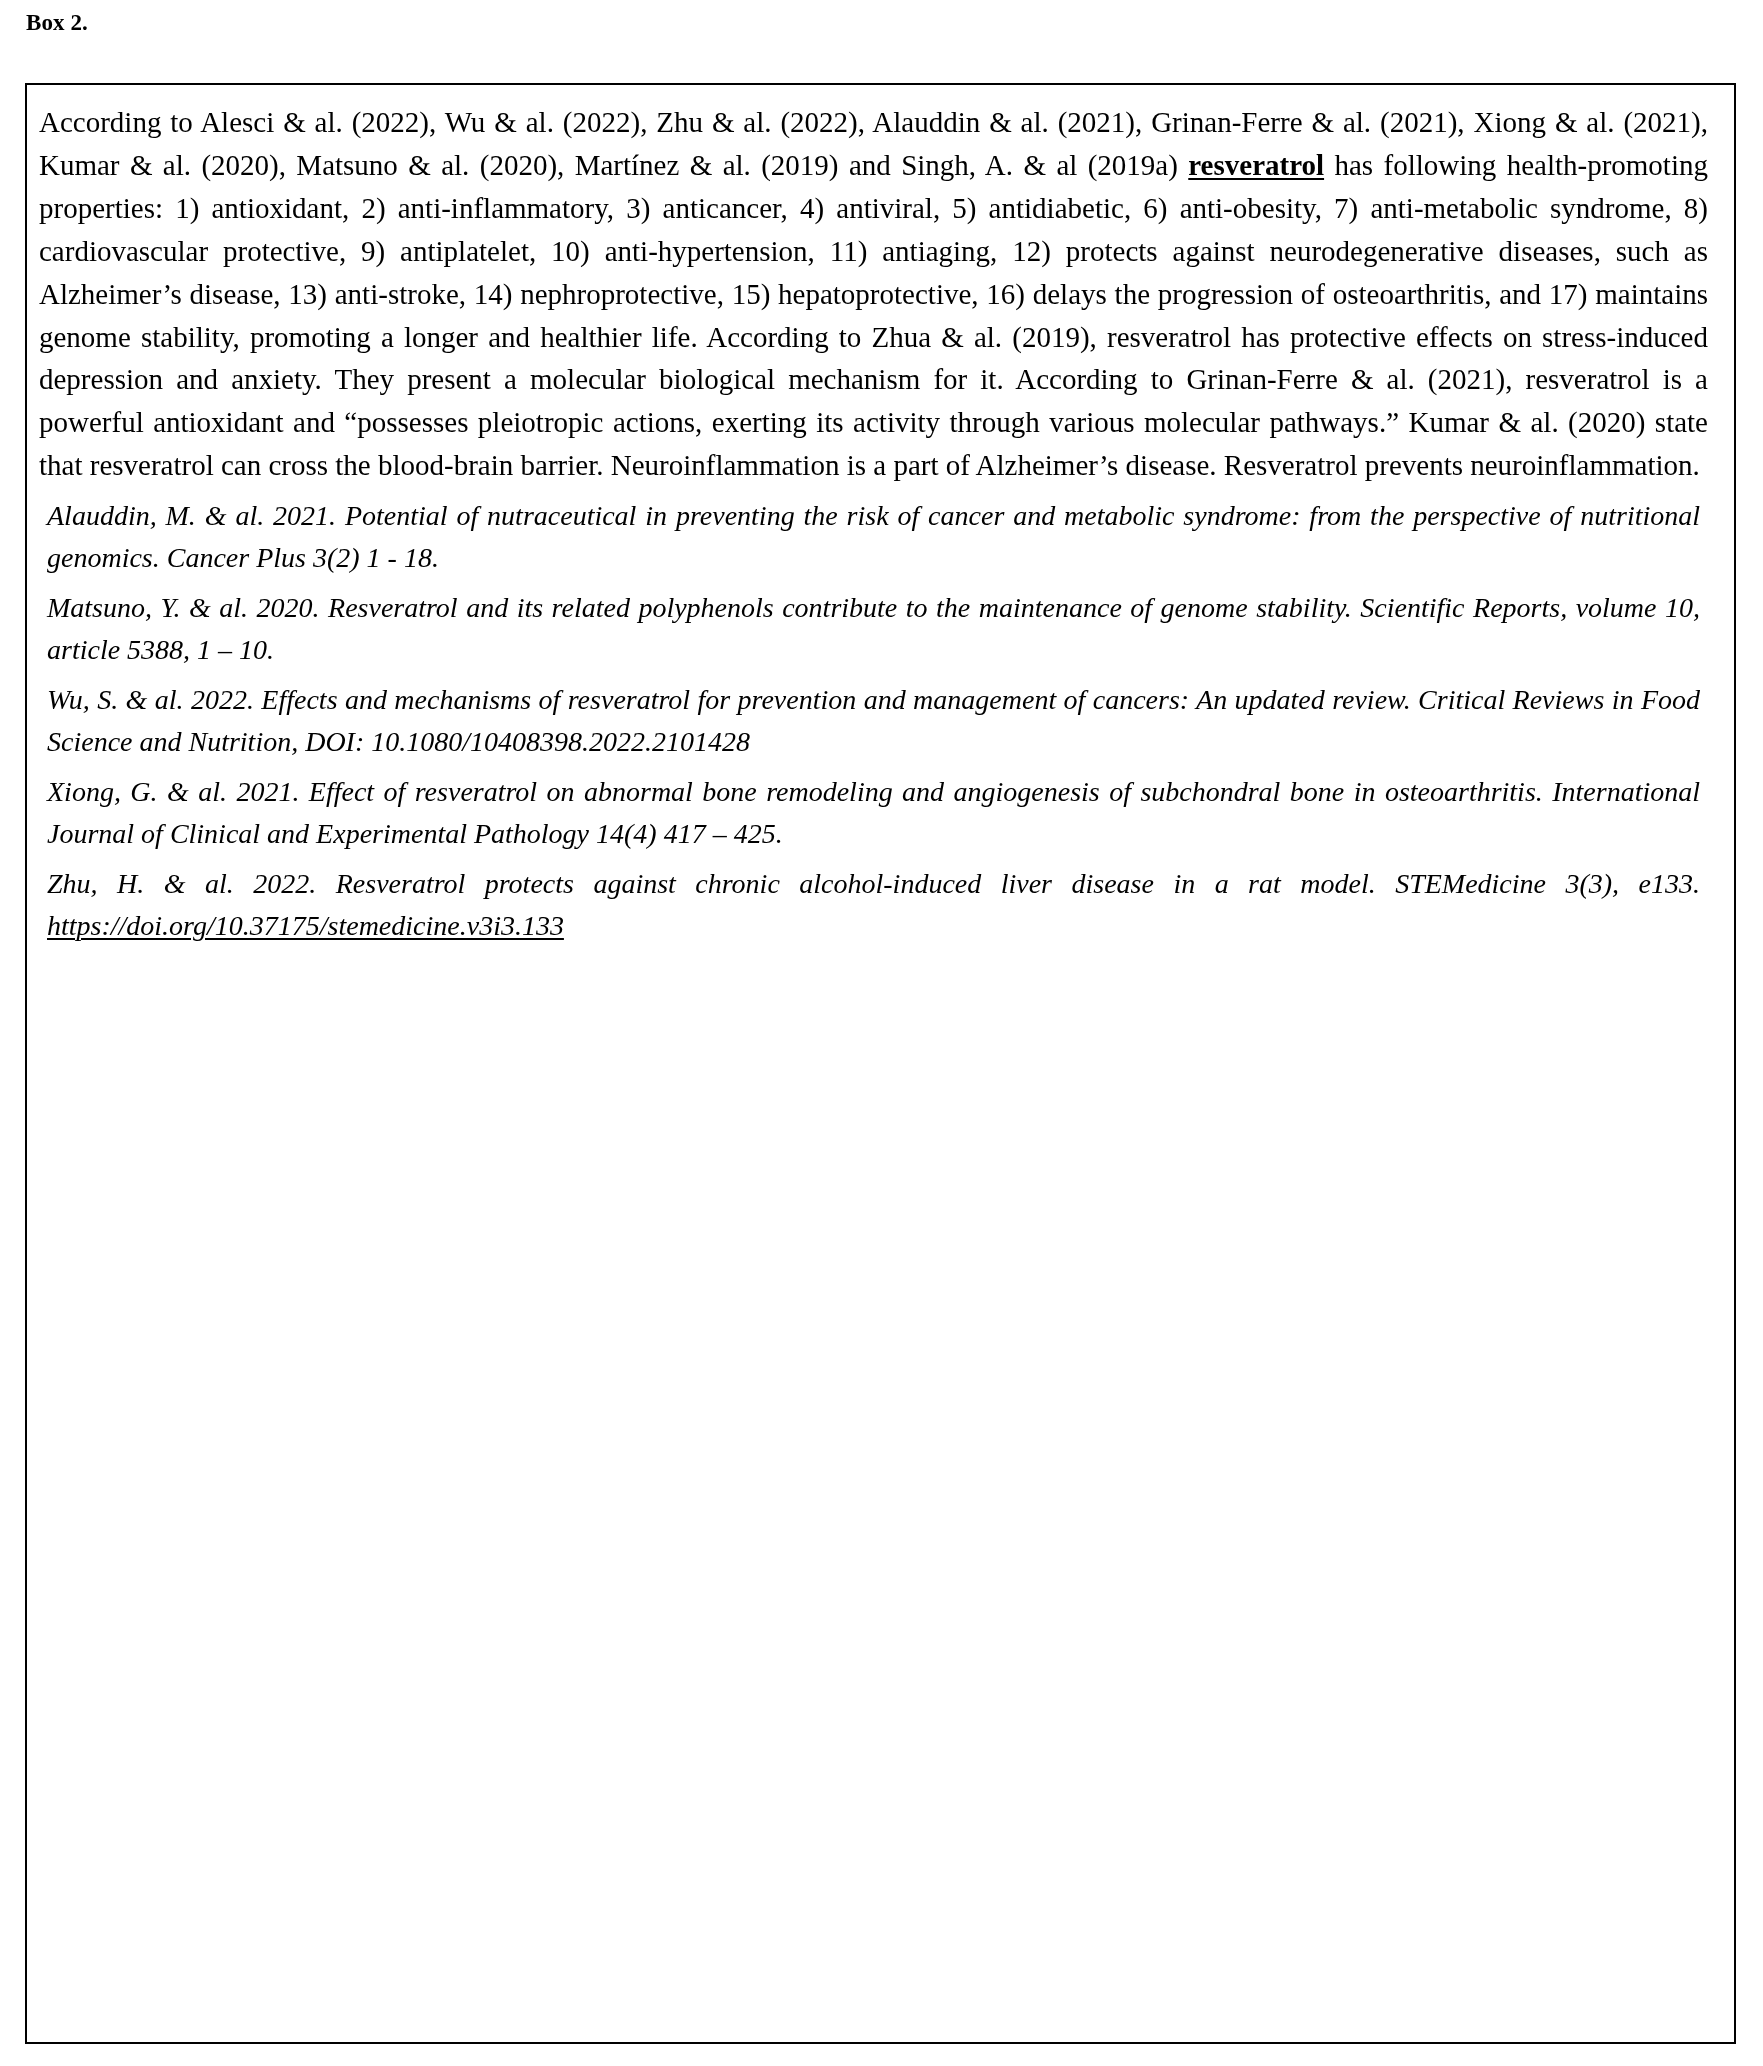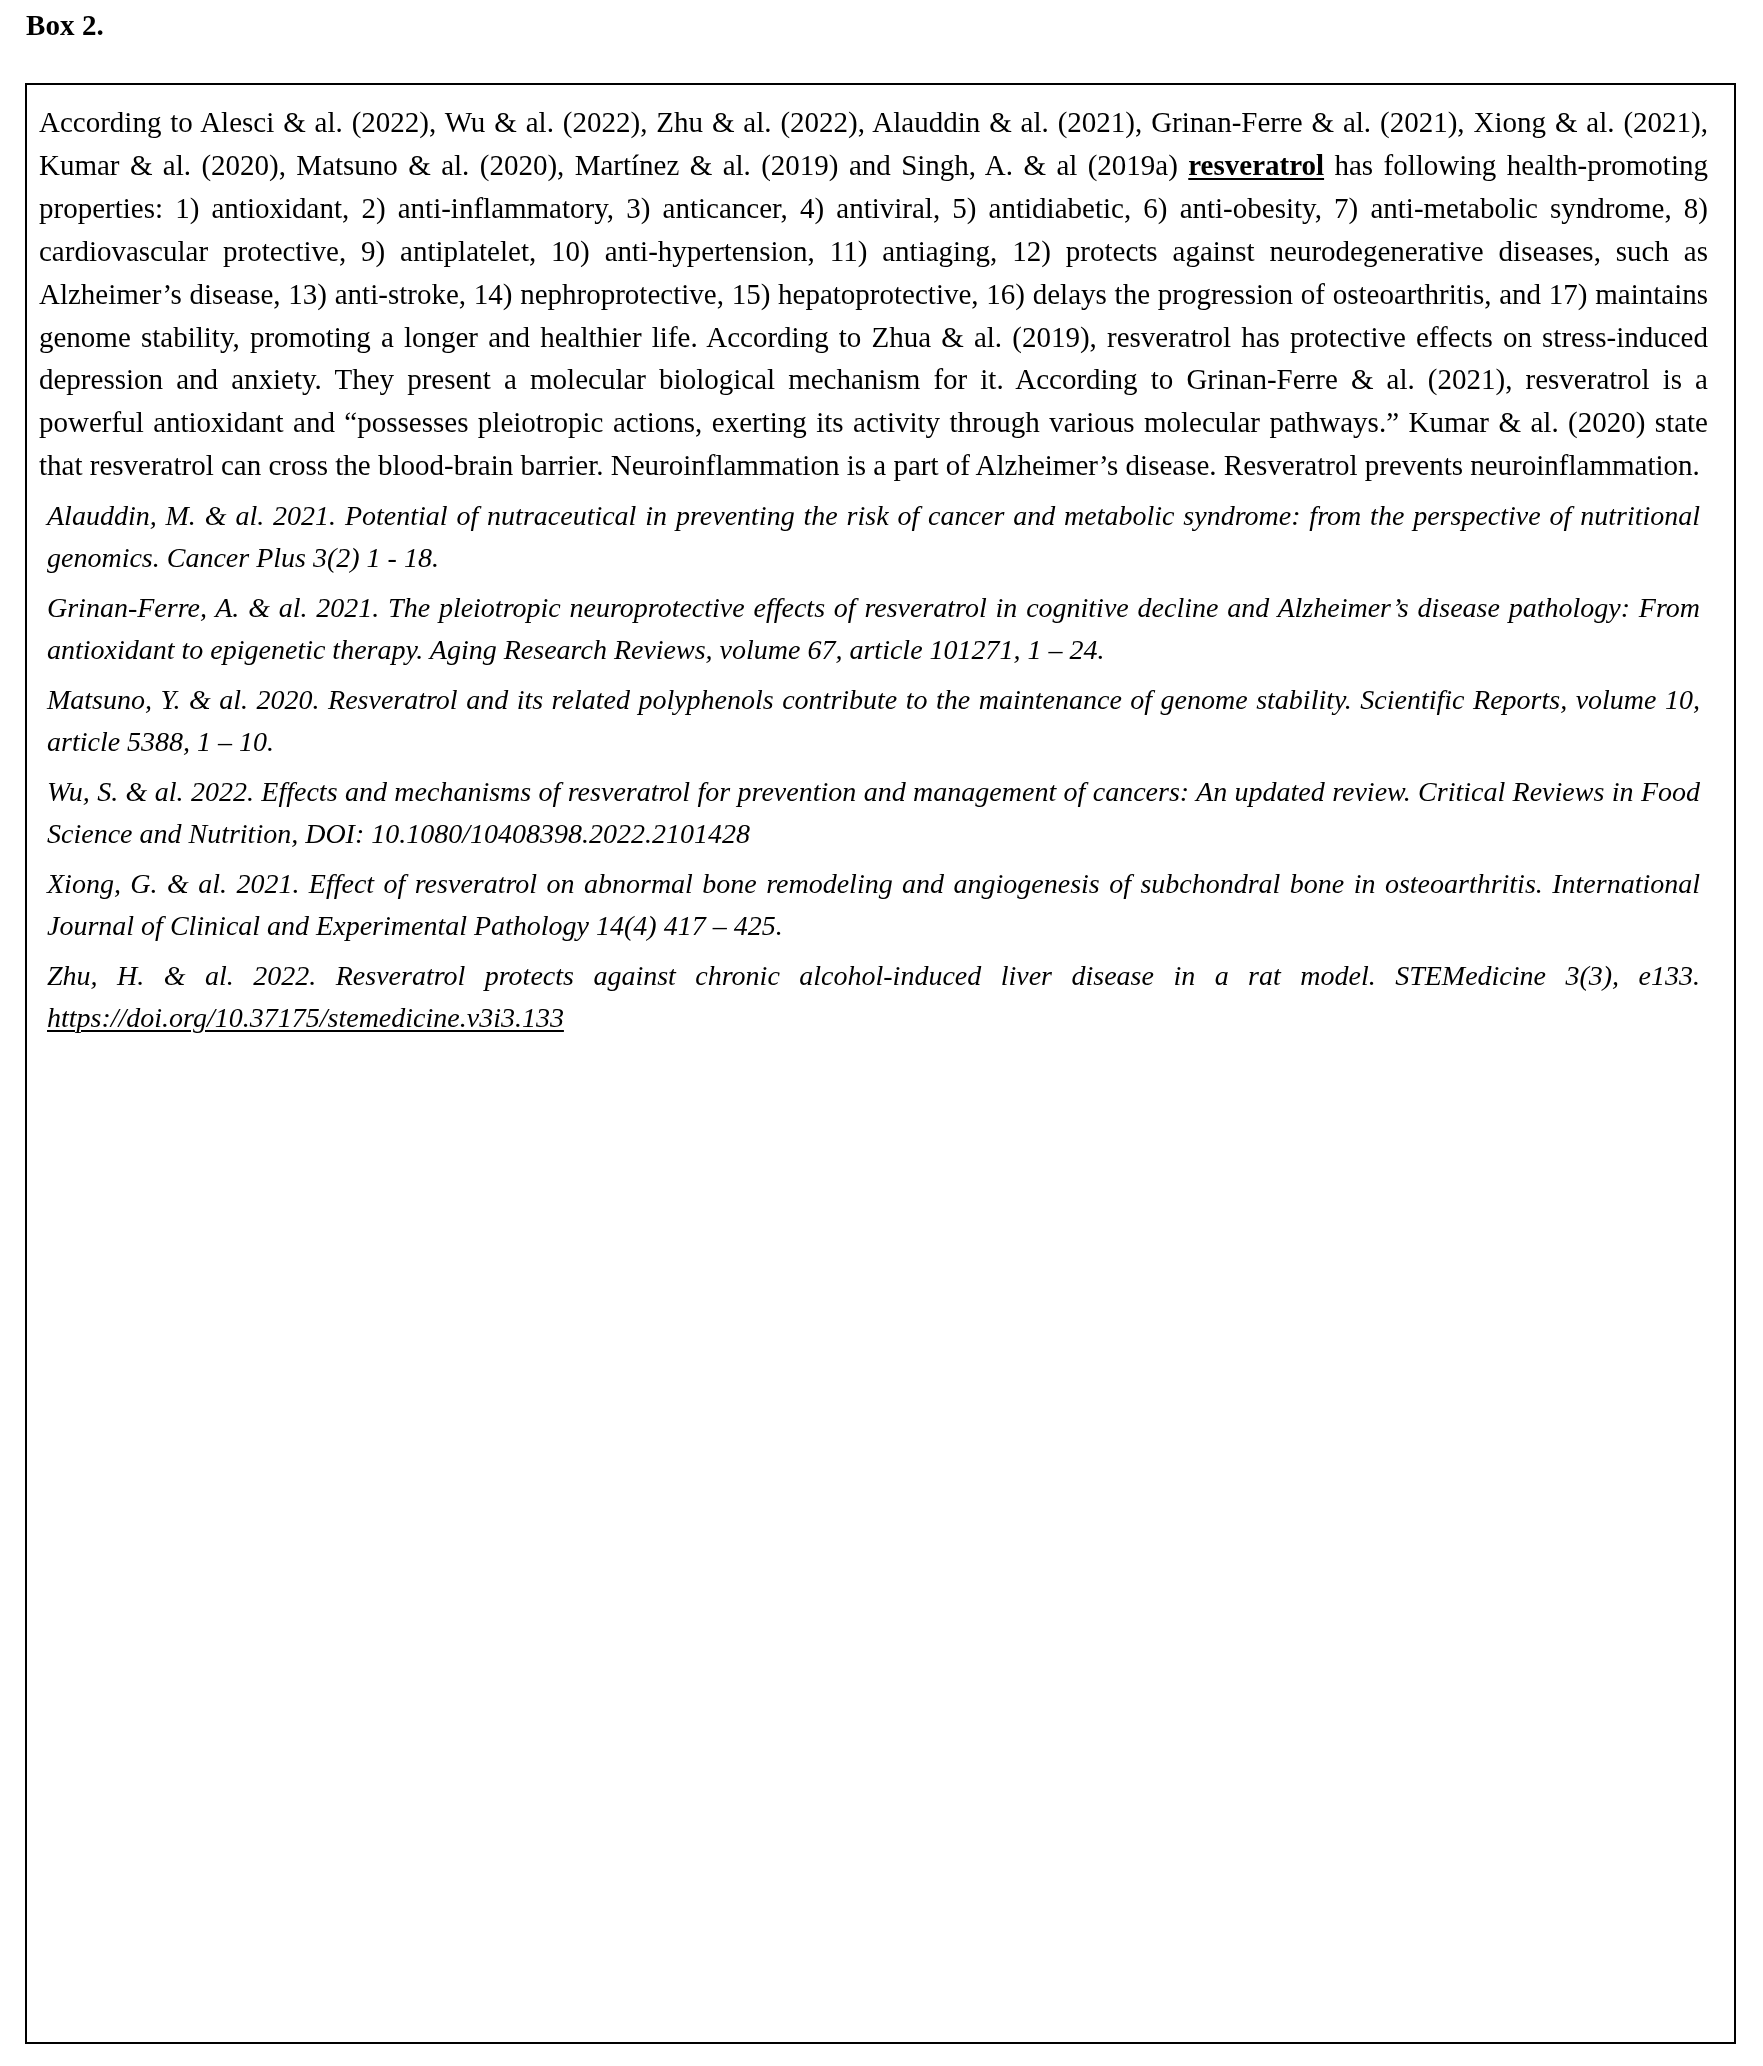--- a/index.html
+++ b/index.html
@@ -22,21 +22,21 @@
     top: 0;
     width: 1764px;
     height: 2066px;
     background: #ffffff;
   }
 
   .box-caption {
     position: absolute;
     left: 26px;
     top: 10.2px;
-    font-size: 29px;
+    font-size: 23px;
     font-weight: bold;
     letter-spacing: 0.1px;
     line-height: 1.1;
   }
 
   .box-frame {
     position: absolute;
     left: 25px;
     top: 83px;
     width: 1711px;
@@ -102,21 +102,20 @@
 
   <div class="box-frame">
     <div class="box-inner">
 
       <p class="body-para"><span>According to Alesci &amp; al. (2022), Wu &amp; al. (2022), Zhu &amp; al. (2022), Alauddin &amp; al. (2021), Grinan-Ferre &amp; al. (2021), Xiong &amp; al. (2021), Kumar &amp; al. (2020), Matsuno &amp; al. (2020), Martínez &amp; al. (2019) and Singh, A. &amp; al (2019a) </span><span class="b-u">resveratrol</span><span> has following health-promoting properties: 1) antioxidant, 2) anti-inflammatory, 3) anticancer, 4) antiviral, 5) antidiabetic, 6) anti-obesity, 7) anti-metabolic syndrome, 8) cardiovascular protective, 9) antiplatelet, 10) anti-hypertension, 11) antiaging, 12) protects against neurodegenerative diseases, such as Alzheimer’s disease, 13) anti-stroke, 14) nephroprotective, 15) hepatoprotective, 16) delays the progression of osteoarthritis, and 17) maintains genome stability, promoting a longer and healthier life. According to Zhua &amp; al. (2019), resveratrol has protective effects on stress-induced depression and anxiety. They present a molecular biological mechanism for it. According to Grinan-Ferre &amp; al. (2021), resveratrol is a powerful antioxidant and “possesses pleiotropic actions, exerting its activity through various molecular pathways.” Kumar &amp; al. (2020) state that resveratrol can cross the blood-brain barrier. Neuroinflammation is a part of Alzheimer’s disease. Resveratrol prevents neuroinflammation.</span></p>
 
 
       <p class="ref">Alauddin, M. &amp; al. 2021. Potential of nutraceutical in preventing the risk of cancer and metabolic syndrome: from the perspective of nutritional genomics. Cancer Plus 3(2) 1 - 18.</p>
 
 
-      <p class="ref">Grinan-Ferre, A. &amp; al. 2021. The pleiotropic neuroprotective effects of resveratrol in cognitive decline and Alzheimer’s disease pathology: From antioxidant to epigenetic therapy. Aging Research Reviews, volume 67, article 101271, 1 – 24.</p>
 
 
       <p class="ref">Matsuno, Y. &amp; al. 2020. Resveratrol and its related polyphenols contribute to the maintenance of genome stability. Scientific Reports, volume 10, article 5388, 1 – 10.</p>
 
       <p class="ref">Wu, S. &amp; al. 2022. Effects and mechanisms of resveratrol for prevention and management of cancers: An updated review. Critical Reviews in Food Science and Nutrition, DOI: 10.1080/10408398.2022.2101428</p>
 
       <p class="ref">Xiong, G. &amp; al. 2021. Effect of resveratrol on abnormal bone remodeling and angiogenesis of subchondral bone in osteoarthritis. International Journal of Clinical and Experimental Pathology 14(4) 417 – 425.</p>
 
       <p class="ref last-ref"><span>Zhu, H. &amp; al. 2022. Resveratrol protects against chronic alcohol-induced liver disease in a rat model. STEMedicine 3(3), e133. </span><span class="link-underline">https://doi.org/10.37175/stemedicine.v3i3.133</span></p>
 

